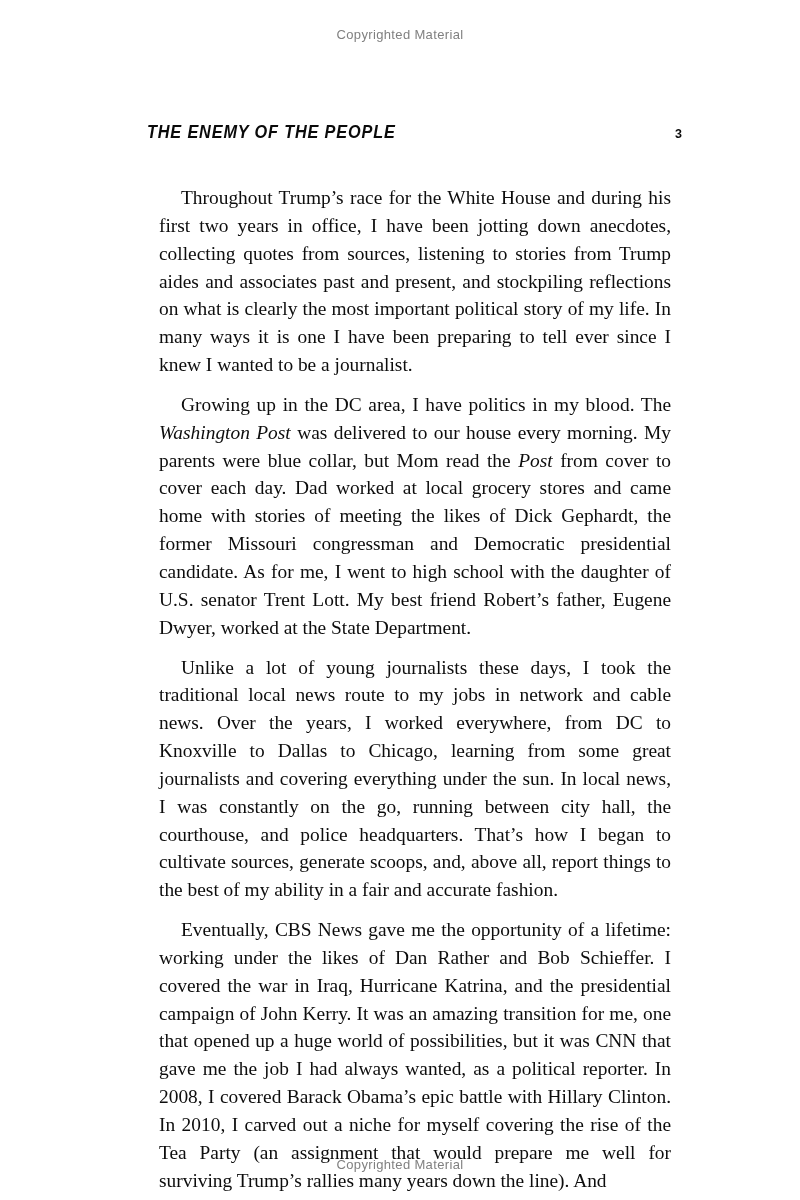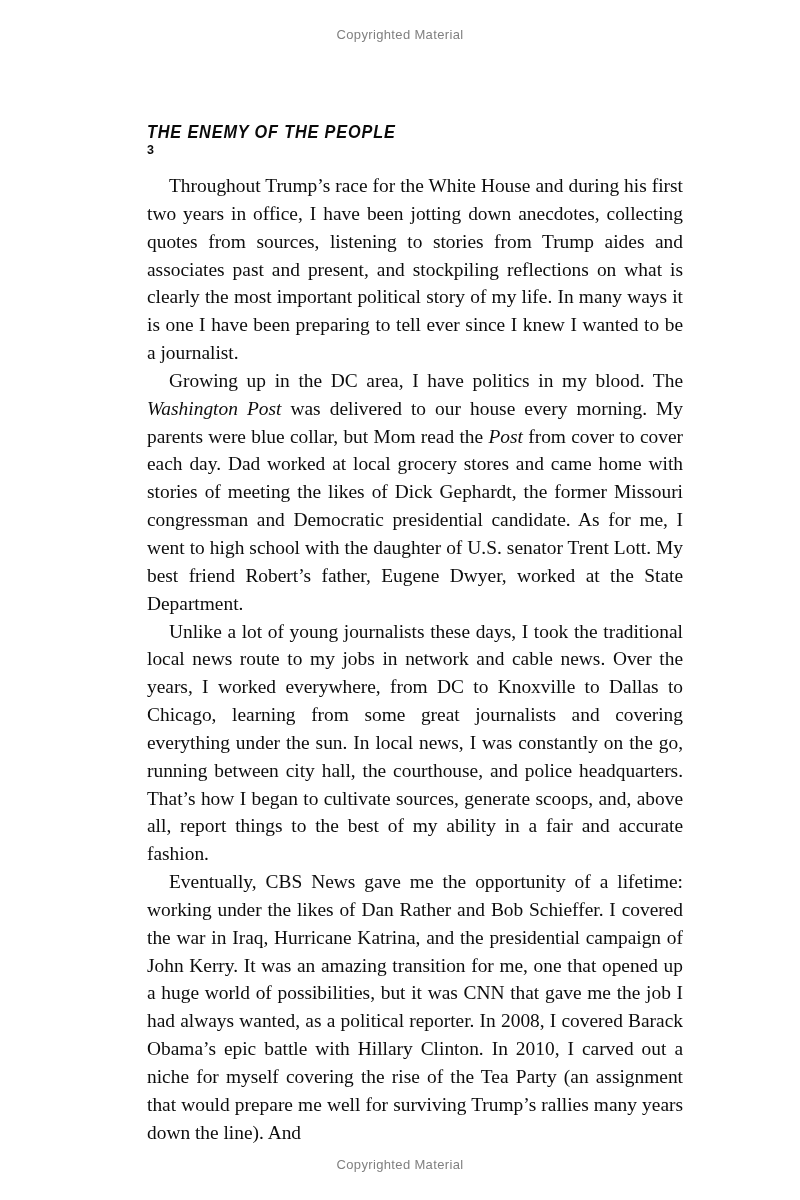--- a/index.html
+++ b/index.html
@@ -35,21 +35,20 @@
 
   
   .running-head {
     position: absolute;
     left: 147px;
     top: 122px;
     width: 535px;
     display: flex;
     align-items: baseline;
     justify-content: space-between;
-    flex-direction: column;
   }
   .running-head-title {
     font-family: "Liberation Sans Narrow", "Liberation Sans", sans-serif;
     font-style: italic;
     font-weight: bold;
     font-size: 17.5px;
     letter-spacing: 0.9px;
     color: #0a0a0a;
     transform: scaleX(0.93);
     transform-origin: left center;
@@ -64,21 +63,21 @@
 
   
   .textblock {
     position: absolute;
     left: 147px;
     top: 172px;
     width: 536px;
   }
 
   .para {
-    margin: 0;
+    margin: 12px;
     font-family: "Liberation Serif", "DejaVu Serif", serif;
     font-size: 19.4px;
     line-height: 27.85px;
     color: #0d0d0d;
     text-align: justify;
     text-justify: inter-word;
     text-indent: 22px;
     -webkit-hyphens: manual;
     hyphens: manual;
   }

